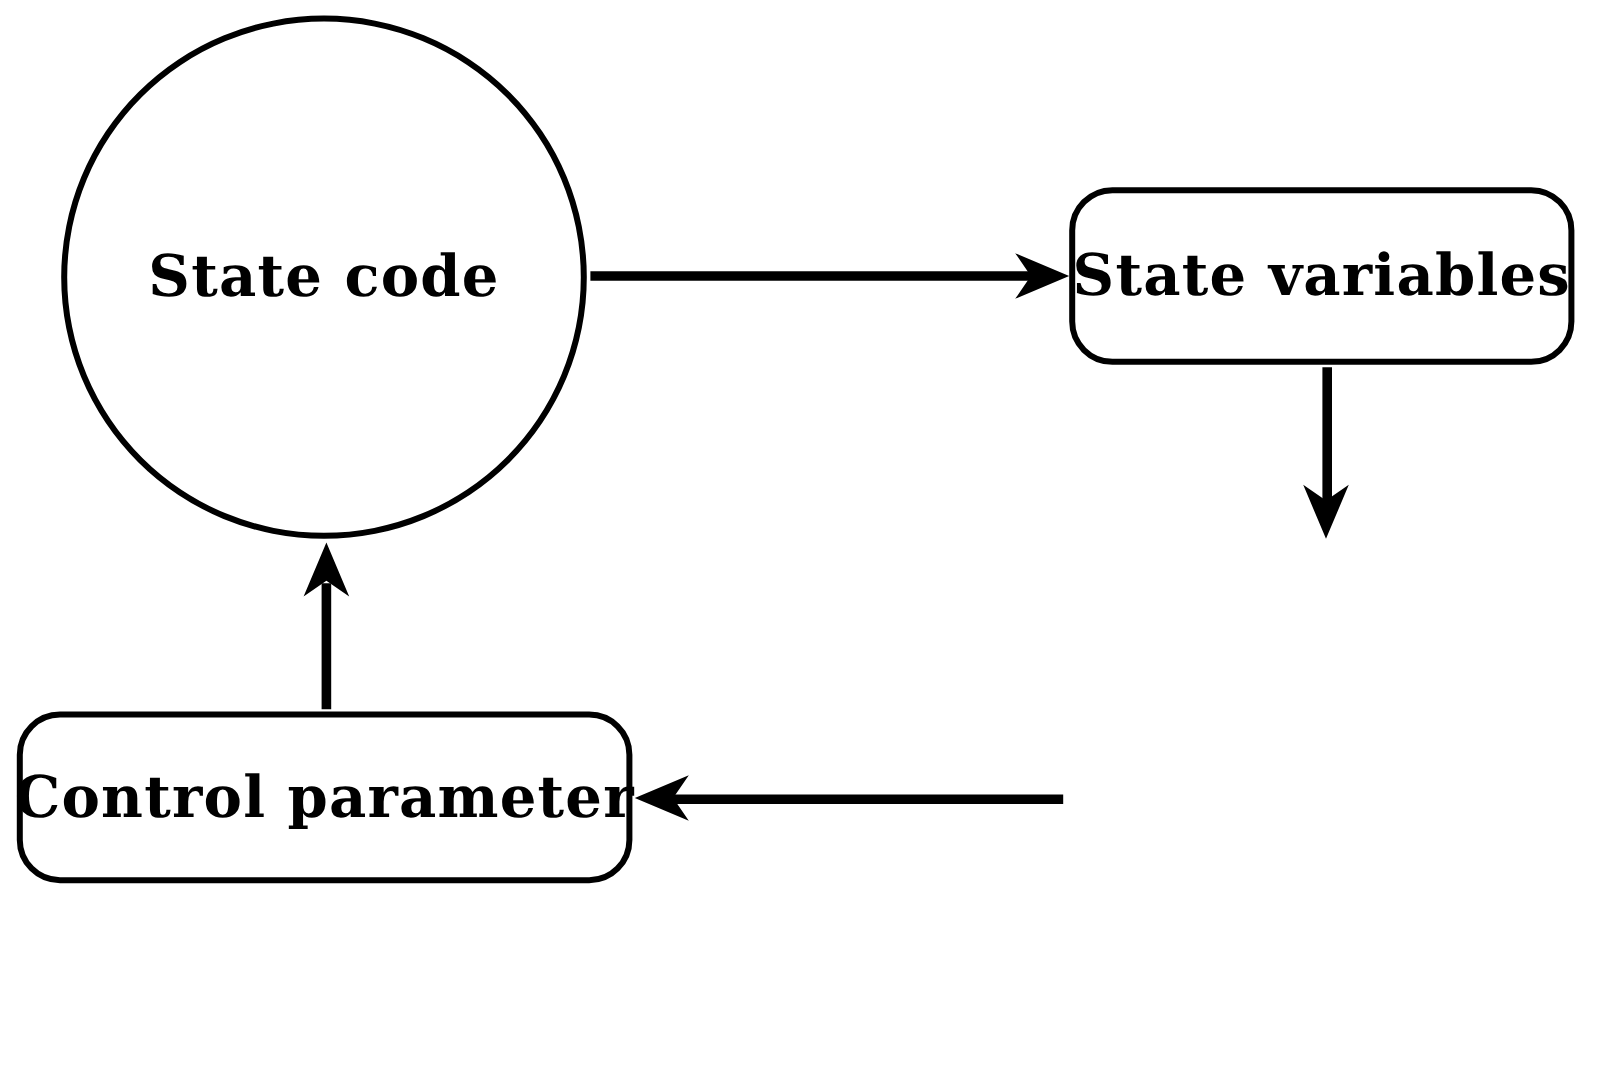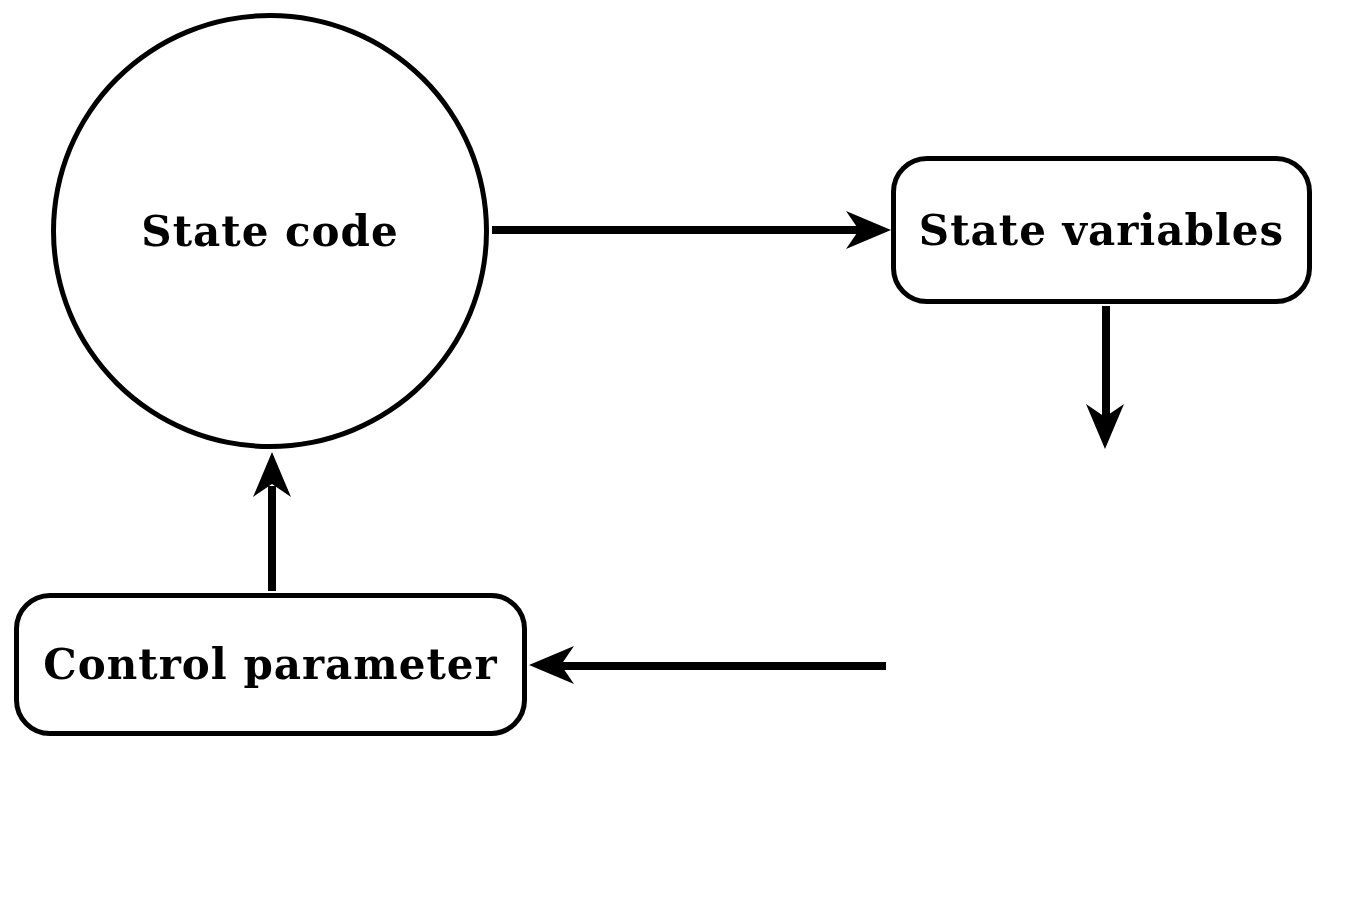--- a/index.html
+++ b/index.html
@@ -20,21 +20,21 @@
     display: flex;
     align-items: center;
     justify-content: center;
     box-sizing: border-box;
     border: 5px solid #000000;
     background: #ffffff;
     z-index: 2;
   }
   .node .label {
     font-weight: bold;
-    font-size: 42px;
+    font-size: 48px;
     color: #000000;
     letter-spacing: 1px;
     white-space: nowrap;
     text-align: center;
   }
   .circle { border-radius: 50%; }
   .rounded-rect { border-radius: 36px; }
 
   .node-state-code        { left: 51px;  top: 13px;  width: 438px; height: 436px; }
   .node-state-variables   { left: 891px; top: 156px; width: 421px; height: 148px; }

